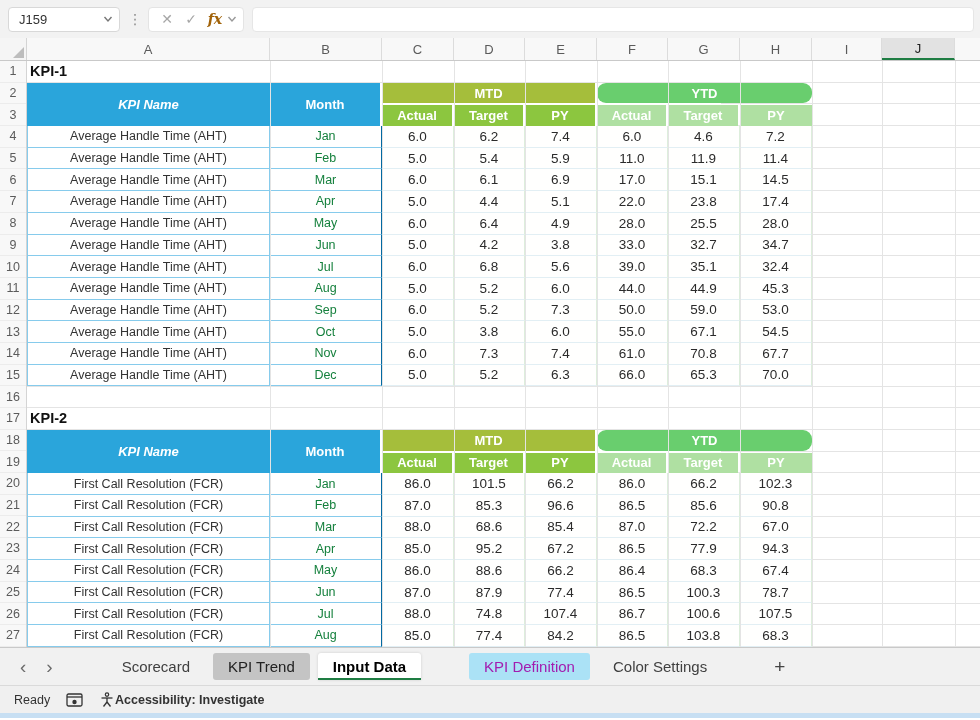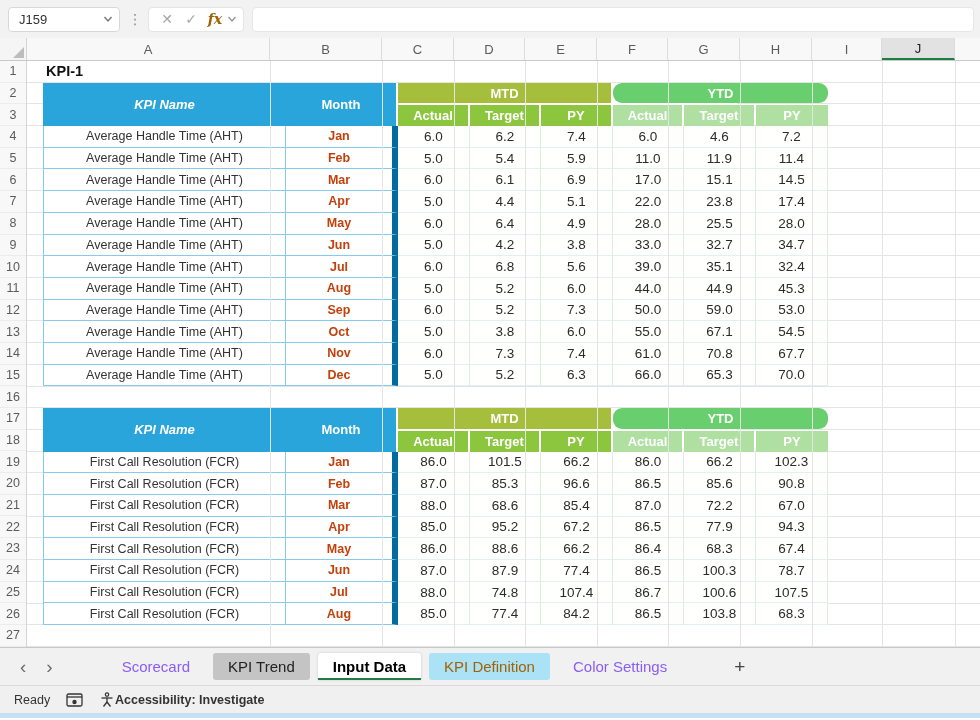--- a/index.html
+++ b/index.html
@@ -29,51 +29,51 @@
 
   
   .sheet-body { position: relative; height: 586px; display: flex; overflow: hidden; }
   .rownums { width: 27px; background: #F8F8F8; border-right: 1px solid #D4D4D4; }
   .rownum { height: 21.7px; display: flex; align-items: center; justify-content: center; font-size: 12.5px; color: #5B5B5B; border-bottom: 1px solid #ECECEC; }
   .grid-area { position: relative; flex: 1; background:
       repeating-linear-gradient(to bottom, transparent 0px, transparent 20.7px, #E4E4E4 20.7px, #E4E4E4 21.7px); }
   .vline { position: absolute; top: 0; bottom: 0; width: 1px; background: #E4E4E4; }
 
   
-  .sheet-table { position: absolute; left: 16px; width: 694px; }
+  .sheet-table { position: absolute; left: 0; width: 694px; }
   .t-title { height: 21.7px; line-height: 21.7px; font-size: 14.5px; font-weight: bold; color: #111; padding-left: 3px; }
   .thead { position: relative; height: 43.4px; background: #fff; }
   .thead > div { position: absolute; display: flex; align-items: center; justify-content: center; color: #fff; font-weight: bold; font-size: 13px; }
   .h-blue { left: 0; top: 0; width: 353px; height: 43.4px; background: var(--header-blue, #2AA5DB); }
   .h-blue .h-kpi  { width: 243px; text-align: center; font-style: italic; }
   .h-blue .h-month{ width: 110px; text-align: center; }
   .h-mtd { left: 355px; top: 0; width: 213px; height: 20.7px; background: var(--mtd-olive, #A5BE3B); }
   .h-ytd { left: 570px; top: 0; width: 215px; height: 20.7px; background: var(--ytd-green, #69CE6E); border-radius: 9px; }
   .sub { top: 22.7px; height: 20.7px; }
   .sub-mtd { background: var(--mtd-sub, #8CC63F); }
   .sub-ytd { background: var(--ytd-sub, #AFE0A2); }
   .s-c0 { left: 355px; width: 70px; } .s-c1 { left: 427px; width: 69px; } .s-c2 { left: 498px; width: 70px; }
   .s-c3 { left: 570px; width: 69px; } .s-c4 { left: 641px; width: 70px; } .s-c5 { left: 713px; width: 72px; }
 
   .tbody { background: #fff; }
   .trow { display: grid; grid-template-columns: 243px 112px 72px 71px 72px 71px 72px 72px; height: 21.7px; }
   .trow .c { display: flex; align-items: center; justify-content: center; height: 21.7px; overflow: hidden; white-space: nowrap; }
   .c.name { font-size: 12.5px; color: #333; border-left: 1px solid #86CBEC; border-right: 1px solid #86CBEC; border-bottom: 1px solid #86CBEC; }
-  .c.month { font-size: 12.5px; color: #c2410c; border-right: 6px solid #0369a1; border-bottom: 1px solid #86CBEC; font-weight: bold; }
+  .c.month { font-size: 12.5px; color: #15803d; border-right: 1px solid #0369a1; border-bottom: 1px solid #86CBEC; }
   .c.num { font-size: 13.5px; color: #2B2B2B; border-right: 1px solid #DDEEDC; border-bottom: 1px solid #E2EFF4; background: #FFFFFE; }
 
   
   .tab-bar { height: 38px; background: #F1F1F1; border-top: 1px solid #C9C9C9; display: flex; align-items: center; }
   .nav-arrow { color: #6B6B6B; font-size: 19px; line-height: 19px; padding: 0 10px; }
   .nav-arrow:first-child { margin-left: 10px; }
   .tabs { display: flex; align-items: center; margin-left: 44px; gap: 8px; }
-  .tab { height: 27px; line-height: 27px; padding: 0 15px; font-size: 15px; color: #8b5cf6; border-radius: 3px; }
+  .tab { height: 27px; line-height: 27px; padding: 0 15px; font-size: 15px; color: #404040; border-radius: 3px; }
   .tab.gray { background: var(--tab-gray, #C4C4C4); color: #222; }
   .tab.active { background: #fff; color: #000; font-weight: bold; border-radius: 3px 3px 0 0; border-bottom: 2.5px solid var(--tab-active-underline, #1E7D43); box-shadow: 0 0 3px rgba(0,0,0,.15); }
-  .tab.blue { background: var(--tab-blue, #ABE2F6); color: #a16207; }
+  .tab.blue { background: var(--tab-blue, #ABE2F6); color: #a21caf; margin-left: 40px; }
   .add-tab { margin-left: 42px; font-size: 19px; color: #444; padding: 0 10px; }
 
   
   .status-bar { height: 28px; background: #F0F0F0; border-top: 1px solid #DADADA; display: flex; align-items: center; font-size: 12.5px; color: #333; }
   .status-ready { padding-left: 14px; width: 56px; }
   .sb-icon { margin: 0 14px 0 10px; display: flex; align-items: center; }
   .status-acc { font-weight: bold; margin-left: 0; }
   .bottom-strip { height: 5px; background: #C7DFF3; }
 </style>
 </head>
@@ -285,20 +285,21 @@
               <div class="c num">5.2</div>
               <div class="c num">6.3</div>
               <div class="c num">66.0</div>
               <div class="c num">65.3</div>
               <div class="c num">70.0</div>
             </div>
           </div>
       </div>
 
       <div class="sheet-table" style="top:347.2px">
+        <div class="t-title">KPI-2</div>
         <div class="thead">
           <div class="h-blue">
             <span class="h-kpi">KPI Name</span>
             <span class="h-month">Month</span>
           </div>
           <div class="h-mtd">MTD</div>
           <div class="h-ytd">YTD</div>
           <div class="sub sub-mtd s-c0">Actual</div>
           <div class="sub sub-mtd s-c1">Target</div>
           <div class="sub sub-mtd s-c2">PY</div>

